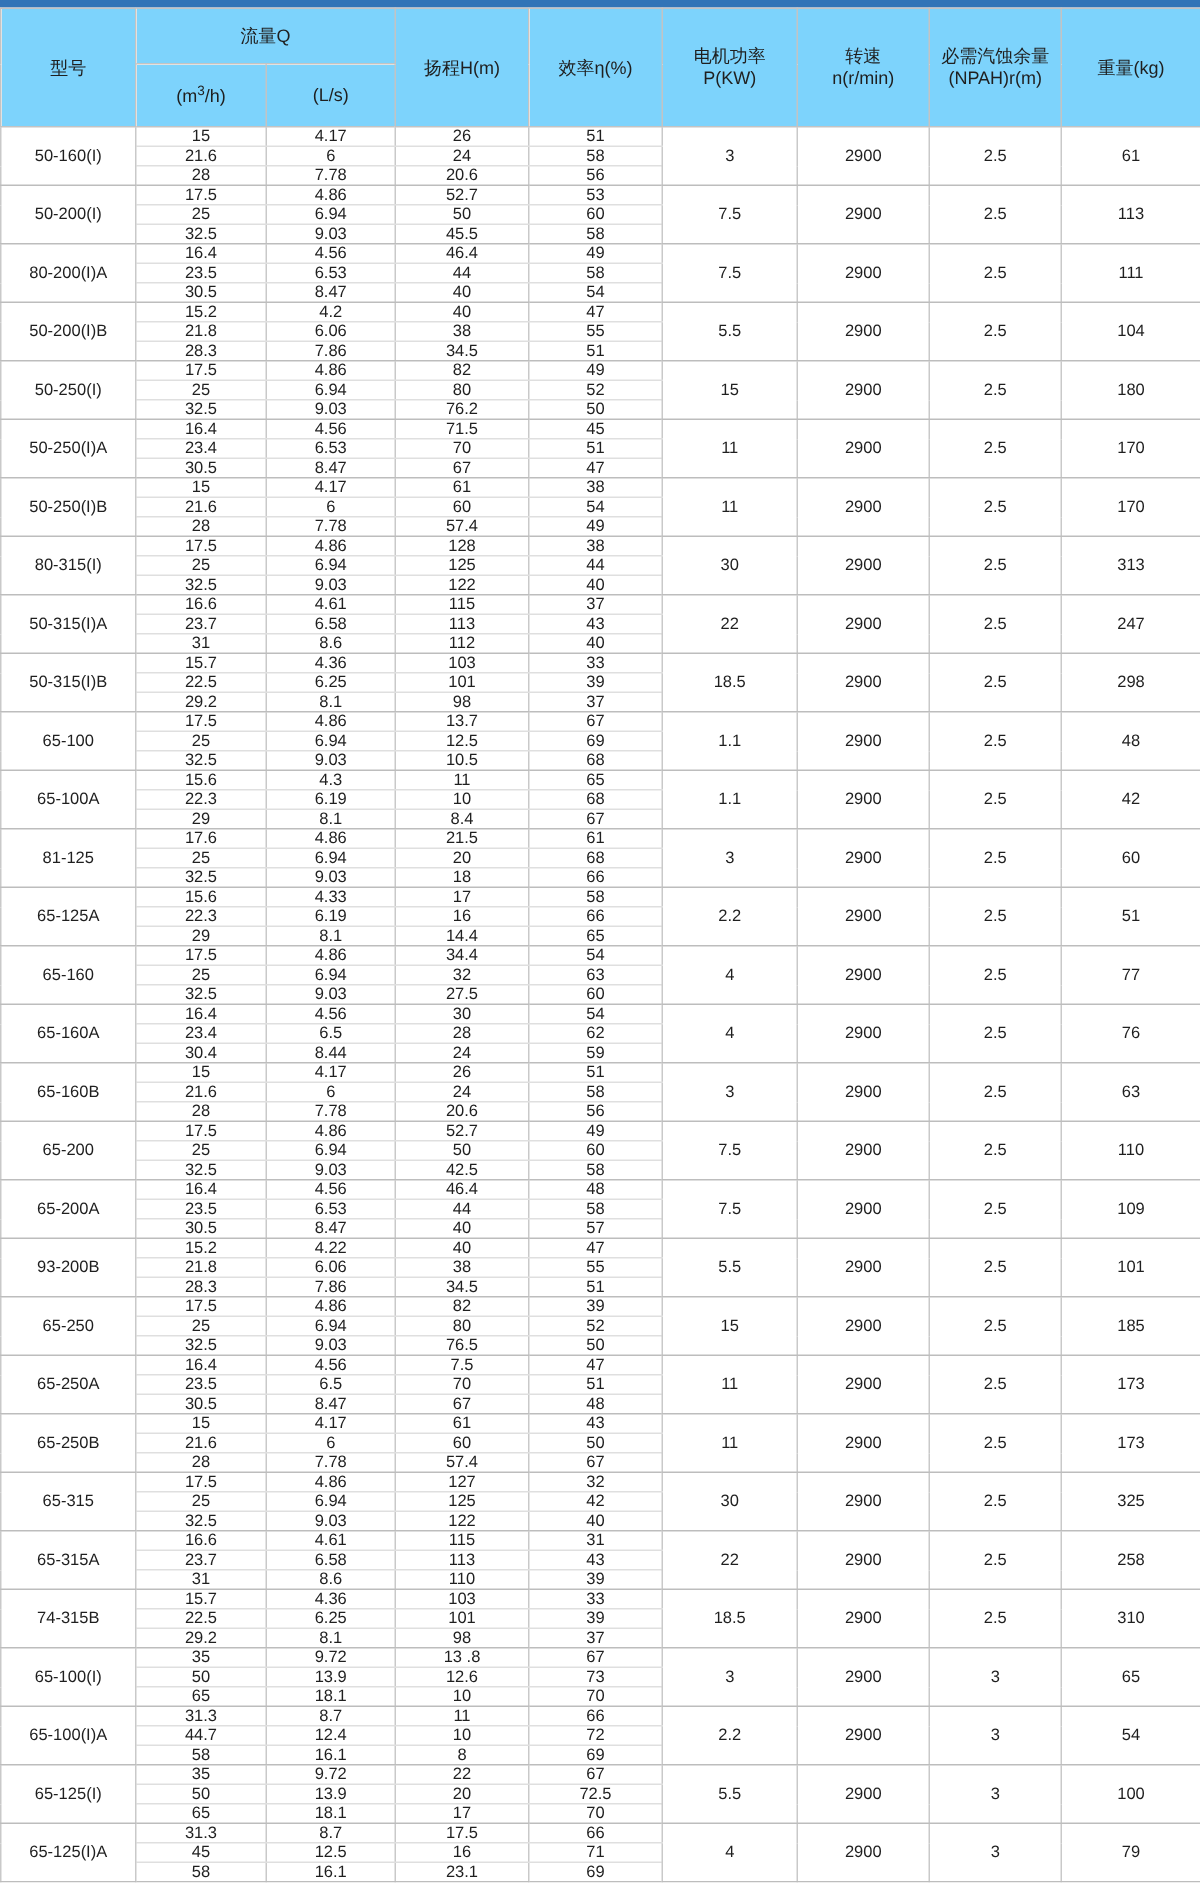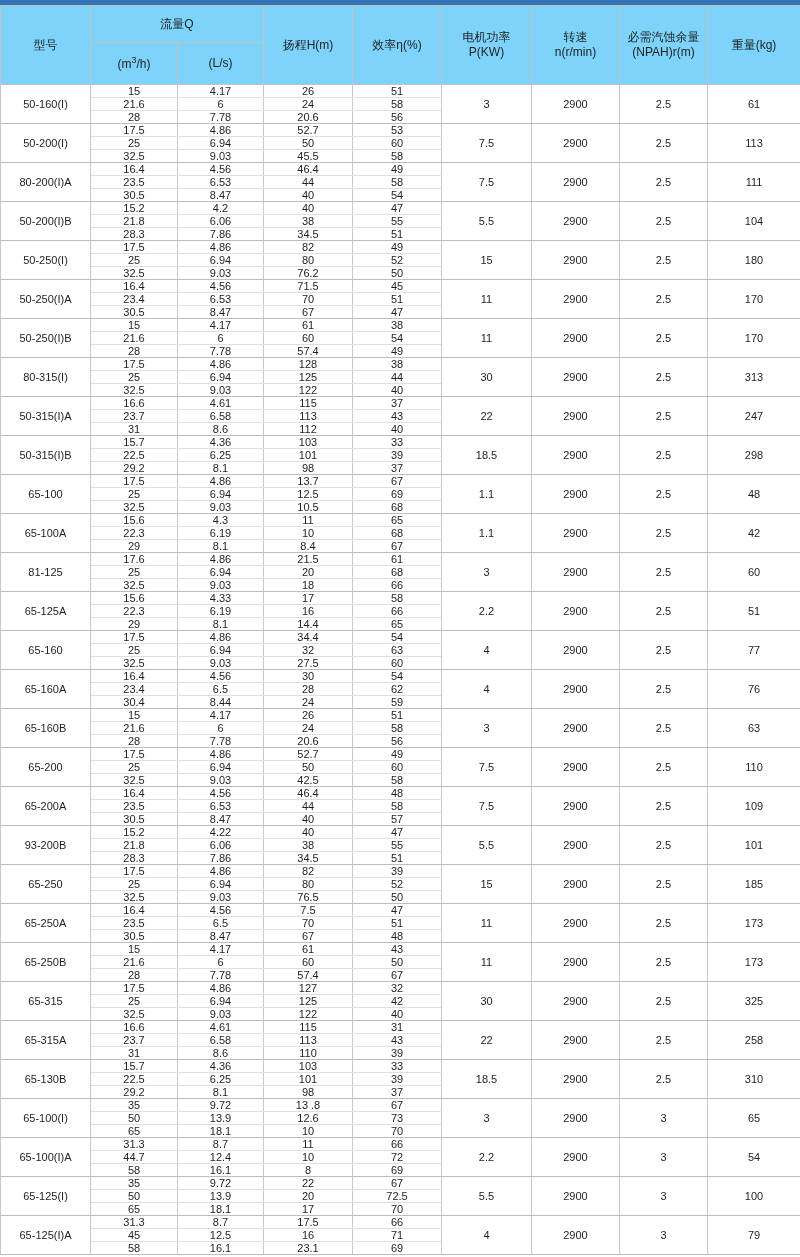--- a/index.html
+++ b/index.html
@@ -658,21 +658,21 @@
         <td>113</td>
         <td>43</td>
       </tr>
       <tr class="group-end">
         <td>31</td>
         <td>8.6</td>
         <td>110</td>
         <td>39</td>
       </tr>
       <tr>
-        <td rowspan="3">65-130B</td>
+        <td rowspan="3">74-315B</td>
         <td>15.7</td>
         <td>4.36</td>
         <td>103</td>
         <td>33</td>
         <td rowspan="3">18.5</td>
         <td rowspan="3">2900</td>
         <td rowspan="3">2.5</td>
         <td rowspan="3">310</td>
       </tr>
       <tr>

